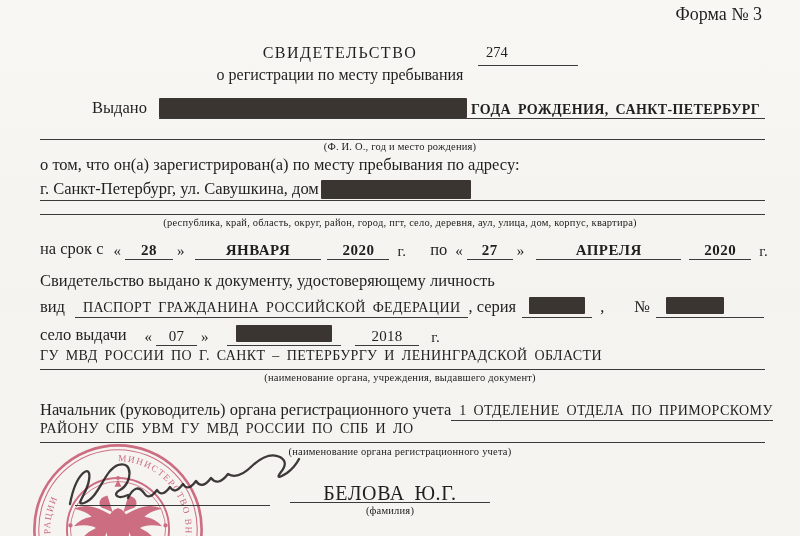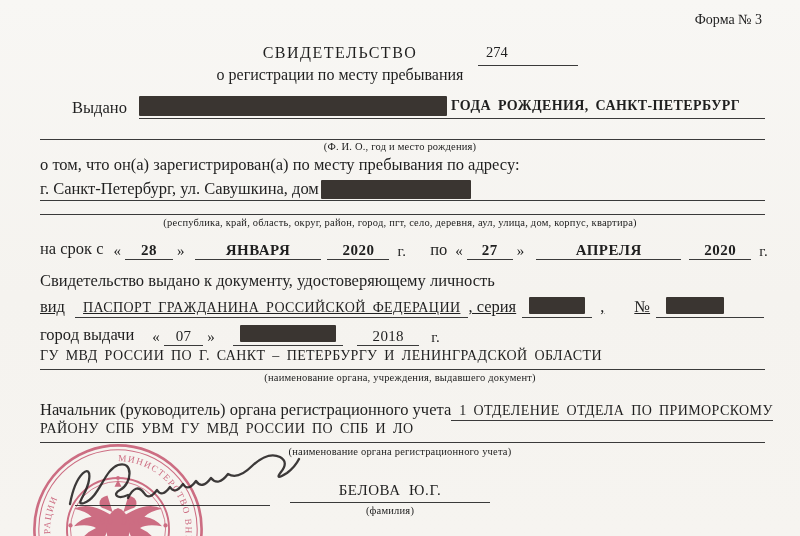--- a/index.html
+++ b/index.html
@@ -22,31 +22,31 @@
   .body-txt{font-size:16.5px;}
   .caps{font-size:14px;letter-spacing:.4px;word-spacing:3px;}
   .q{font-size:15px;padding:0 4px;}
   svg text{font-family:"Liberation Serif","DejaVu Serif",serif;}
 </style>
 </head>
 <body>
 
 <div id="page">
 
-  <div class="abs" style="top:12px;right:38px;font-size:14px;">Форма № 3</div>
+  <div class="abs" style="top:4px;right:38px;font-size:18px;">Форма № 3</div>
 
   <div class="abs" style="top:44px;left:0;width:680px;text-align:center;">
     <span style="font-size:16px;letter-spacing:1.5px;">СВИДЕТЕЛЬСТВО</span>
   </div>
   <div class="abs ucell" style="top:44px;left:478px;width:92px;height:21px;text-align:left;padding-left:8px;font-size:14.5px;">274</div>
   <div class="abs" style="top:66px;left:0;width:680px;text-align:center;font-size:16px;">о регистрации по месту пребывания</div>
 
-  <div class="abs row" style="top:94px;left:72px;right:35px;height:25px;">
+  <div class="abs row" style="top:94px;left:92px;right:35px;height:25px;">
     <span class="body-txt" style="margin-right:12px;padding-bottom:1px;">Выдано</span>
-    <div class="rule row" style="flex:1;height:25px;align-items:center;">
+    <div class="rule row" style="flex:1;height:25px;">
       <div class="redact" style="width:308px;height:20px;"></div>
       <b class="caps" style="padding-left:4px;white-space:nowrap;">ГОДА РОЖДЕНИЯ, САНКТ-ПЕТЕРБУРГ</b>
     </div>
   </div>
 
   <div class="abs rule" style="top:120px;left:40px;right:35px;height:19px;"></div>
   <div class="abs cap" style="top:141px;left:0;right:0;">(Ф. И. О., год и место рождения)</div>
 
   <div class="abs body-txt" style="top:155px;left:40px;">о том, что он(а) зарегистрирован(а) по месту пребывания по адресу:</div>
 
@@ -69,36 +69,36 @@
     <span class="q" style="margin-left:4px;">«</span>
     <span class="ucell val-b" style="width:46px;">27</span>
     <span class="q">»</span>
     <span class="ucell val-b" style="flex:1.2;margin:0 8px;">АПРЕЛЯ</span>
     <span class="ucell val-b" style="width:62px;">2020</span>
     <span class="val" style="margin-left:8px;">г.</span>
   </div>
 
   <div class="abs body-txt" style="top:271px;left:40px;">Свидетельство выдано к документу, удостоверяющему личность</div>
 
-  <div class="abs row" style="top:294px;left:40px;right:36px;height:24px;text-decoration:underline;">
+  <div class="abs row" style="top:294px;left:40px;right:36px;height:24px;">
     <span class="body-txt" style="margin-right:10px;padding-bottom:1px;">вид</span>
     <span class="ucell caps" style="padding:0 8px 1px;white-space:nowrap;">ПАСПОРТ ГРАЖДАНИНА РОССИЙСКОЙ ФЕДЕРАЦИИ</span>
     <span class="body-txt" style="padding-bottom:1px;white-space:nowrap;">, серия</span>
     <span class="ucell row" style="width:70px;height:24px;margin-left:6px;align-items:center;justify-content:center;">
       <span class="redact" style="width:56px;height:17px;"></span>
     </span>
     <span class="body-txt" style="margin-left:8px;padding-bottom:1px;">,</span>
     <span class="body-txt" style="margin-left:30px;margin-right:6px;padding-bottom:1px;">№</span>
     <span class="ucell row" style="flex:1;height:24px;align-items:center;">
       <span class="redact" style="width:58px;height:17px;margin-left:10px;"></span>
     </span>
   </div>
 
   <div class="abs row" style="top:322px;left:40px;width:400px;height:24px;">
-    <span class="body-txt" style="margin-right:14px;padding-bottom:1px;white-space:nowrap;">город выдачи</span>
+    <span class="body-txt" style="margin-right:14px;padding-bottom:1px;white-space:nowrap;">село выдачи</span>
     <span class="q">«</span>
     <span class="ucell val" style="width:46px;">07</span>
     <span class="q">»</span>
     <span class="ucell row" style="width:128px;height:24px;margin-left:14px;align-items:center;justify-content:center;">
       <span class="redact" style="width:96px;height:17px;"></span>
     </span>
     <span class="ucell val" style="width:72px;margin-left:14px;margin-top:32px;">2018</span>
     <span class="val" style="margin-left:12px;">г.</span>
   </div>
 
@@ -144,16 +144,16 @@
 
   <div class="abs" style="top:450px;left:62px;width:245px;height:70px;z-index:3;">
     <svg width="245" height="70" viewBox="0 0 245 70">
       <path d="M8 54 C 14 22, 30 12, 27 30 C 25 44, 12 56, 22 53 C 38 47, 42 20, 56 15 C 72 10, 70 34, 58 40 C 50 44, 55 50, 66 45
                M 66 48 q 8 -16 16 -5 q 5 8 13 -3 q 5 8 13 -3 q 5 8 13 -3 q 5 8 13 -3 q 6 9 15 -3 q 7 9 17 -4 q 10 6 24 -8 q 16 -15 28 -9 q 9 5 1 15 q -7 9 6 1 q 8 -6 12 -14" fill="none" stroke="#221f1f" stroke-width="2.3" stroke-linecap="round" stroke-linejoin="round" opacity=".88"></path>
     </svg>
   </div>
 
   <div class="abs rule" style="top:490px;left:75px;width:195px;height:15px;z-index:2;"></div>
 
-  <div class="abs ucell" style="top:482px;left:290px;width:200px;height:20px;font-size:15px;letter-spacing:.6px;word-spacing:4px;">БЕЛОВА Ю.Г.</div>
+  <div class="abs ucell" style="top:482px;left:290px;width:200px;height:20px;font-size:20px;letter-spacing:.6px;word-spacing:4px;">БЕЛОВА Ю.Г.</div>
   <div class="abs cap" style="top:505px;left:290px;width:200px;">(фамилия)</div>
 
 </div>
 
 </body></html>

